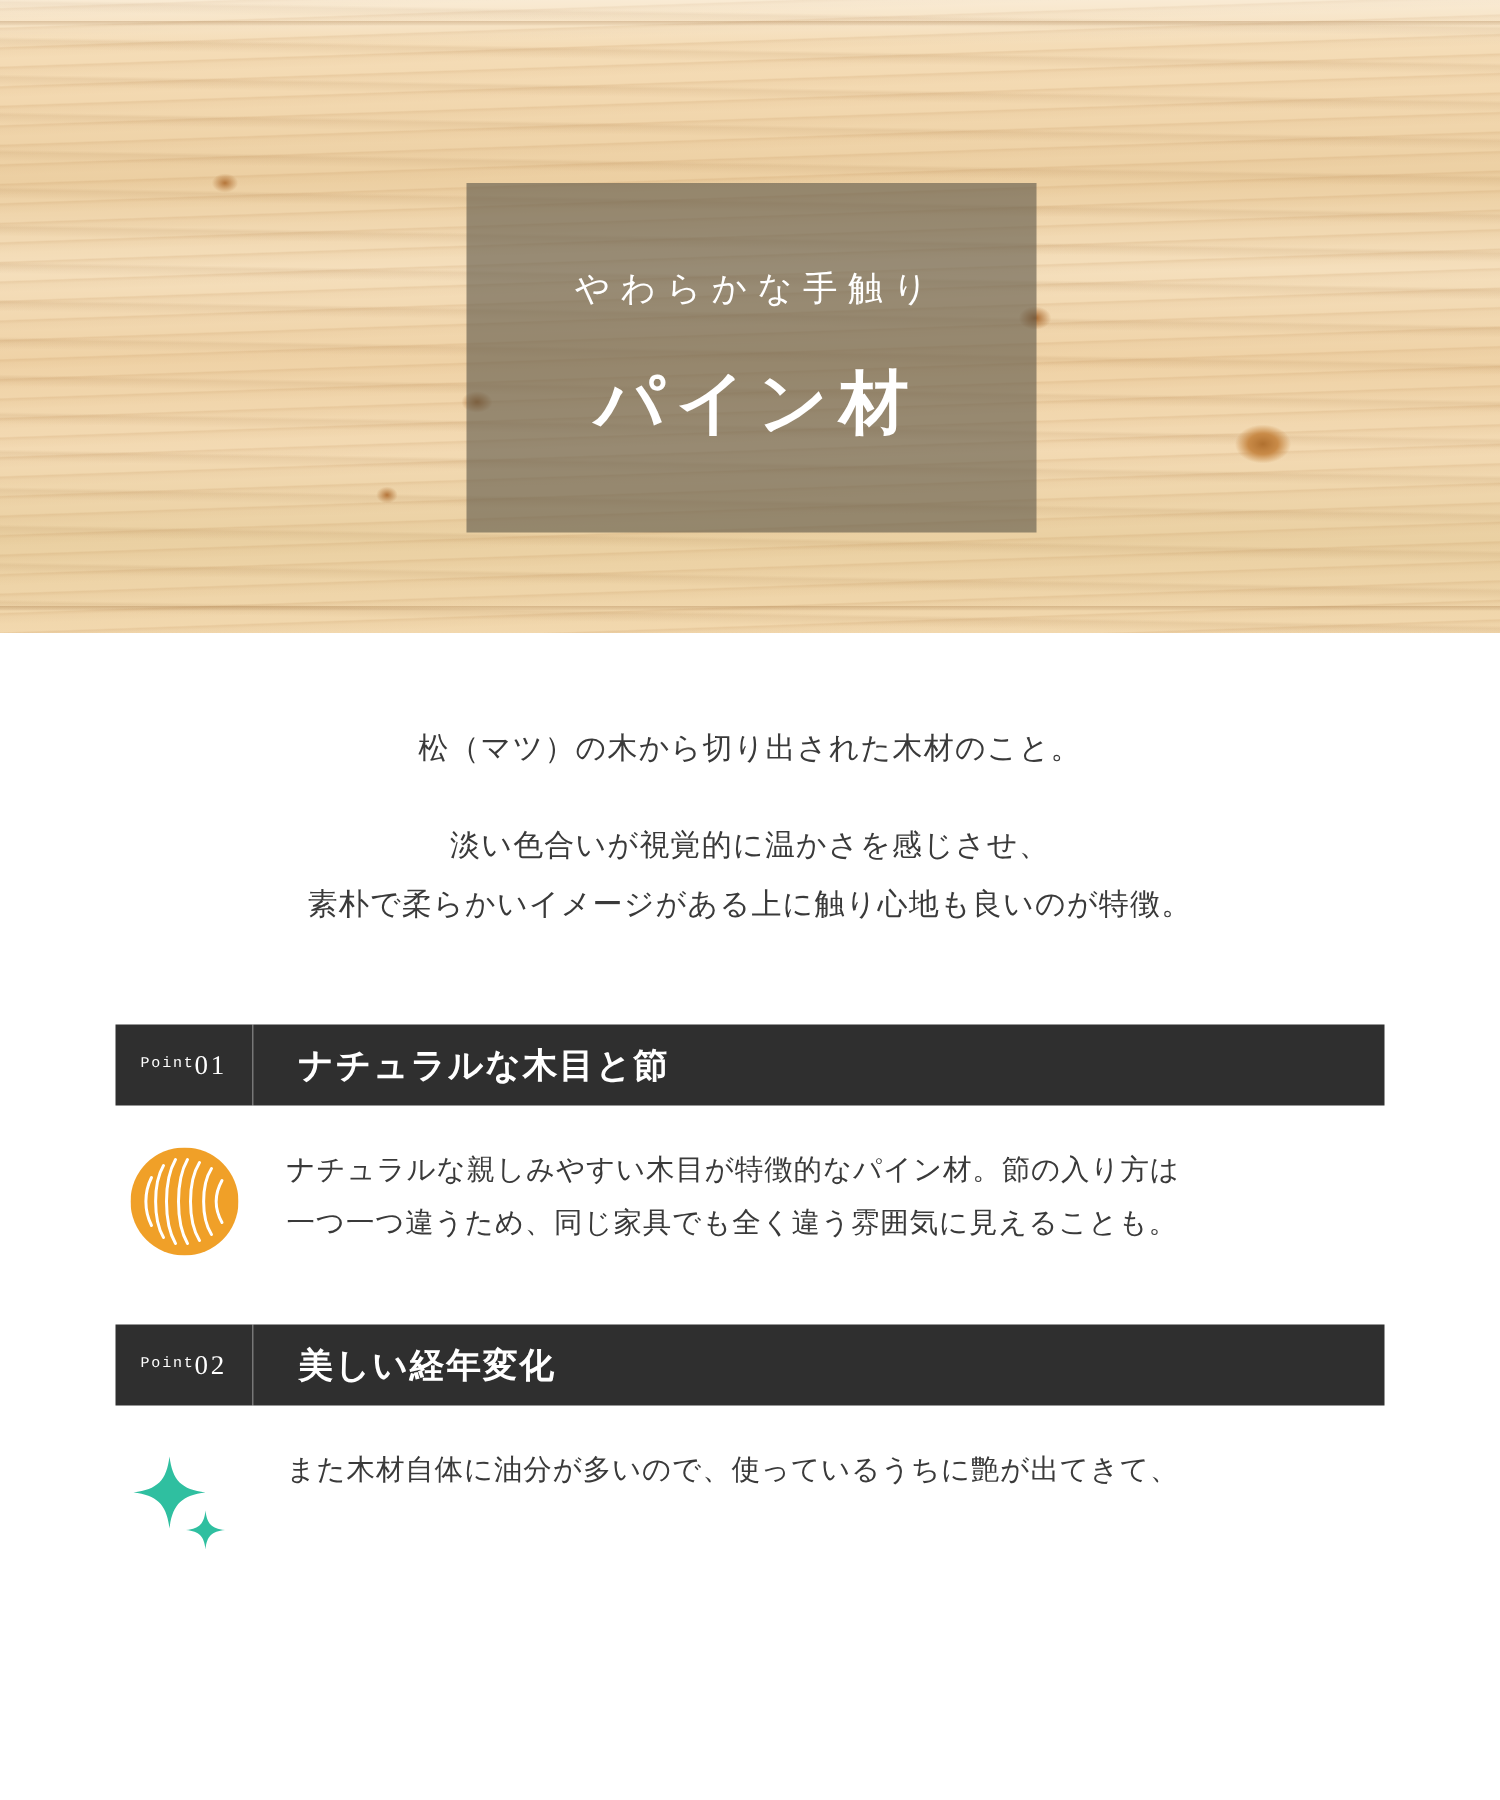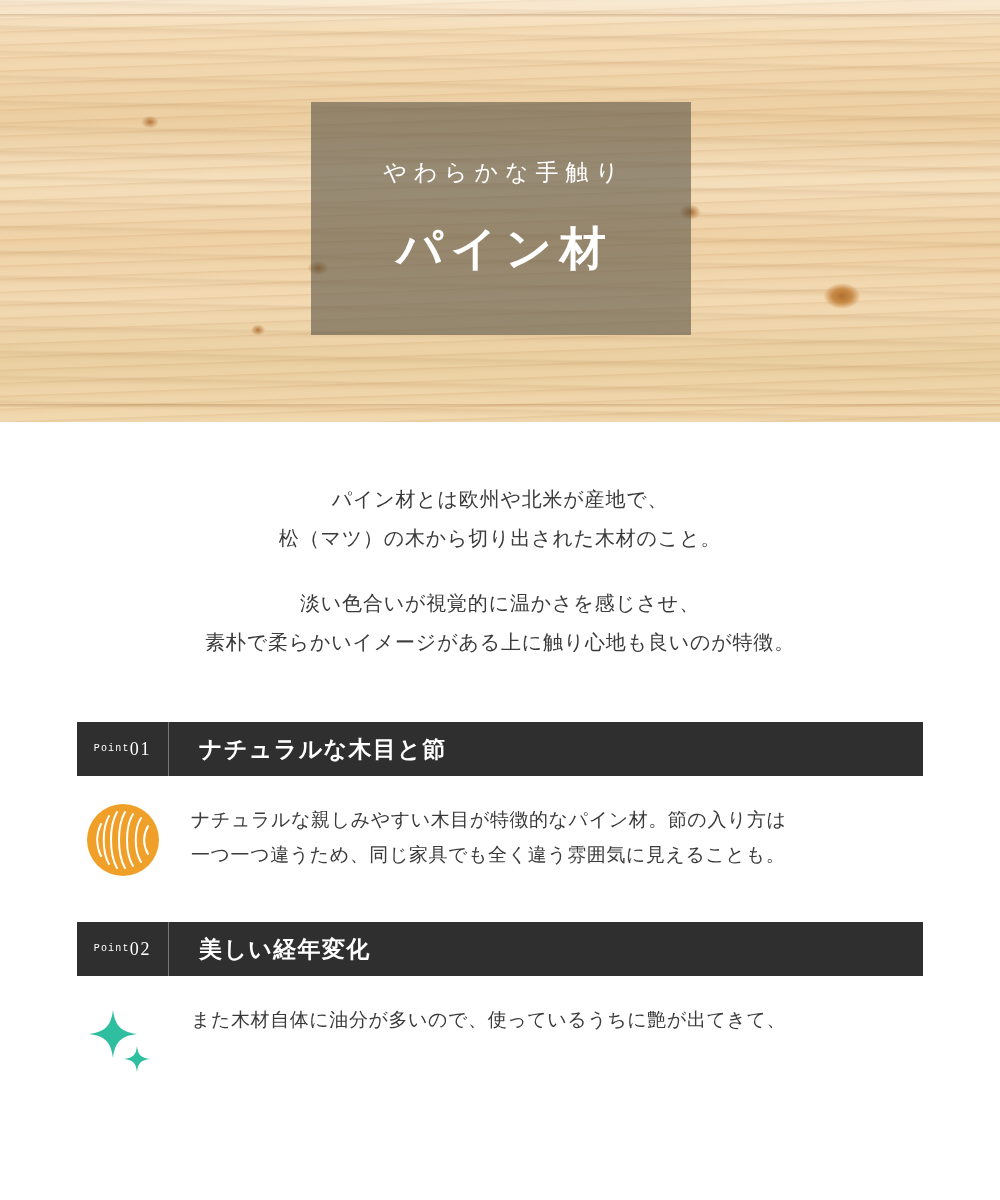--- a/index.html
+++ b/index.html
@@ -66,21 +66,21 @@
   .hero-seam.s1 { top: 14px; }
   .hero-seam.s2 { top: 404px; }
   .hero-shade-top {
     position: absolute; left:0; top:0; width:1000px; height:30px;
     background: linear-gradient(180deg, rgba(255,255,255,0.35), rgba(255,255,255,0));
   }
 
   .hero-card {
     position: absolute;
     left: 311px;
-    top: 102px;
+    top: 122px;
     width: 380px;
     height: 233px;
     background: rgba(96, 88, 74, 0.62);
     display: flex;
     flex-direction: column;
     align-items: center;
     justify-content: center;
   }
   .hero-sub {
     color: #ffffff;
@@ -191,21 +191,20 @@
     <div class="hero-seam s2"></div>
 
     <div class="hero-card">
       <div class="hero-sub">やわらかな手触り</div>
       <div class="hero-title">パイン材</div>
     </div>
   </div>
 
   <div class="lead">
     <div class="para">
-      <span class="line">パイン材とは欧州や北米が産地で、</span>
       <span class="line">松（マツ）の木から切り出された木材のこと。</span>
     </div>
     <div class="para">
       <span class="line">淡い色合いが視覚的に温かさを感じさせ、</span>
       <span class="line">素朴で柔らかいイメージがある上に触り心地も良いのが特徴。</span>
     </div>
   </div>
 
   <div class="points">
 

